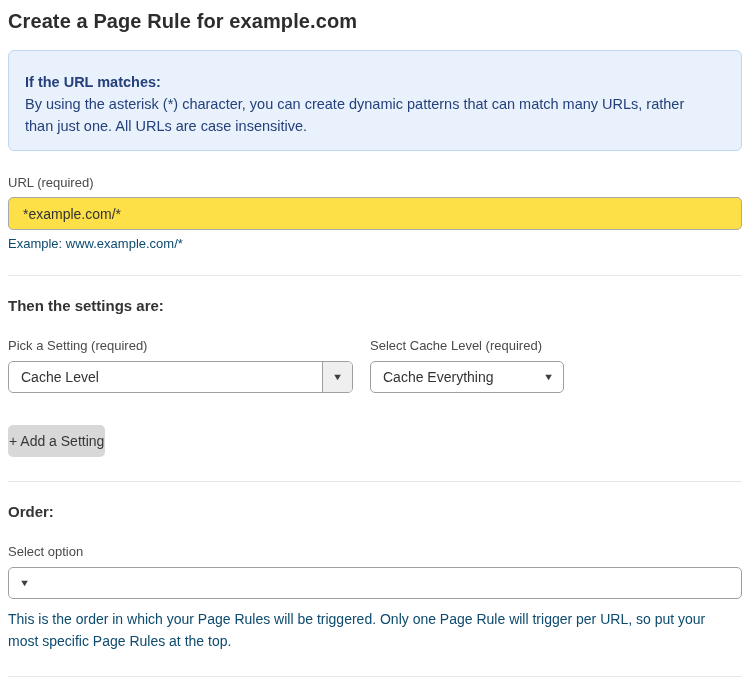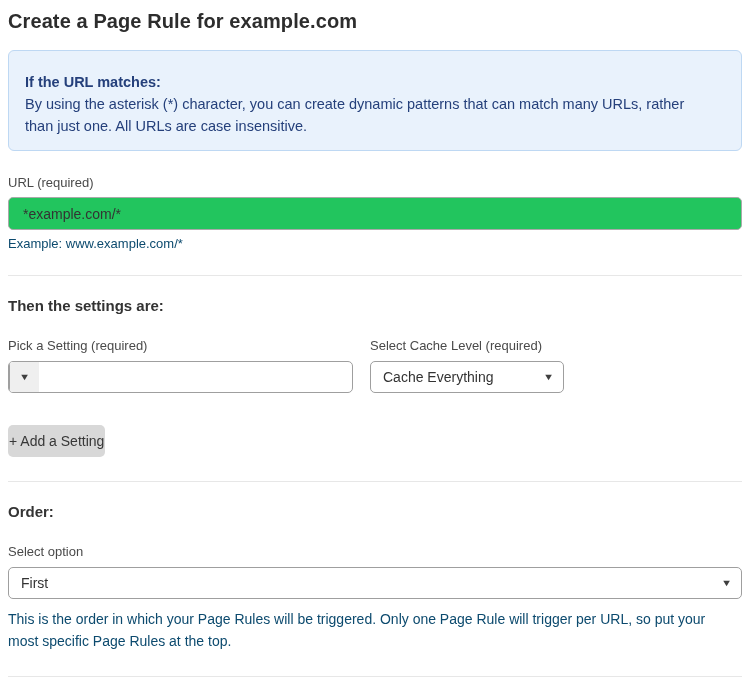--- a/index.html
+++ b/index.html
@@ -39,21 +39,21 @@
     font-size: 13px;
     color: #4a4a4a;
     margin-top: 24px;
   }
   .text-input {
     margin-top: 7px;
     width: 734px;
     height: 33px;
     border: 1px solid #a9a9a9;
     border-radius: 5px;
-    background: #22c55e;
+    background: #fde047;
     font-family: "Liberation Sans", sans-serif;
     font-size: 14px;
     color: #333;
     padding: 0 14px;
     outline: none;
   }
   .helper-text {
     margin-top: 6px;
     font-size: 13px;
     color: #0c4a6e;
@@ -158,20 +158,21 @@
 <div class="helper-text">Example: www.example.com/*</div>
 
 <hr class="divider">
 
 <div class="section-heading">Then the settings are:</div>
 
 <div class="settings-row">
   <div class="settings-col">
     <div class="field-label">Pick a Setting (required)</div>
     <div class="select-control w-setting">
+      <span class="select-value">Cache Level</span>
       <span class="arrow-segment">
         <span class="arrow-glyph">▼</span>
       </span>
     </div>
   </div>
   <div class="settings-col">
     <div class="field-label">Select Cache Level (required)</div>
     <div class="select-control w-cache">
       <span class="select-value">Cache Everything</span>
       <span class="arrow-plain">
@@ -182,21 +183,20 @@
 </div>
 
 <button class="btn btn-gray add-setting-btn">+ Add a Setting</button>
 
 <hr class="divider">
 
 <div class="section-heading">Order:</div>
 
 <div class="field-label">Select option</div>
 <div class="select-control w-full">
-  <span class="select-value">First</span>
   <span class="arrow-plain">
     <span class="arrow-glyph">▼</span>
   </span>
 </div>
 <div class="order-helper">This is the order in which your Page Rules will be triggered. Only one Page Rule will trigger per URL, so put your most specific Page Rules at the top.</div>
 
 <hr class="divider">
 
 
 

